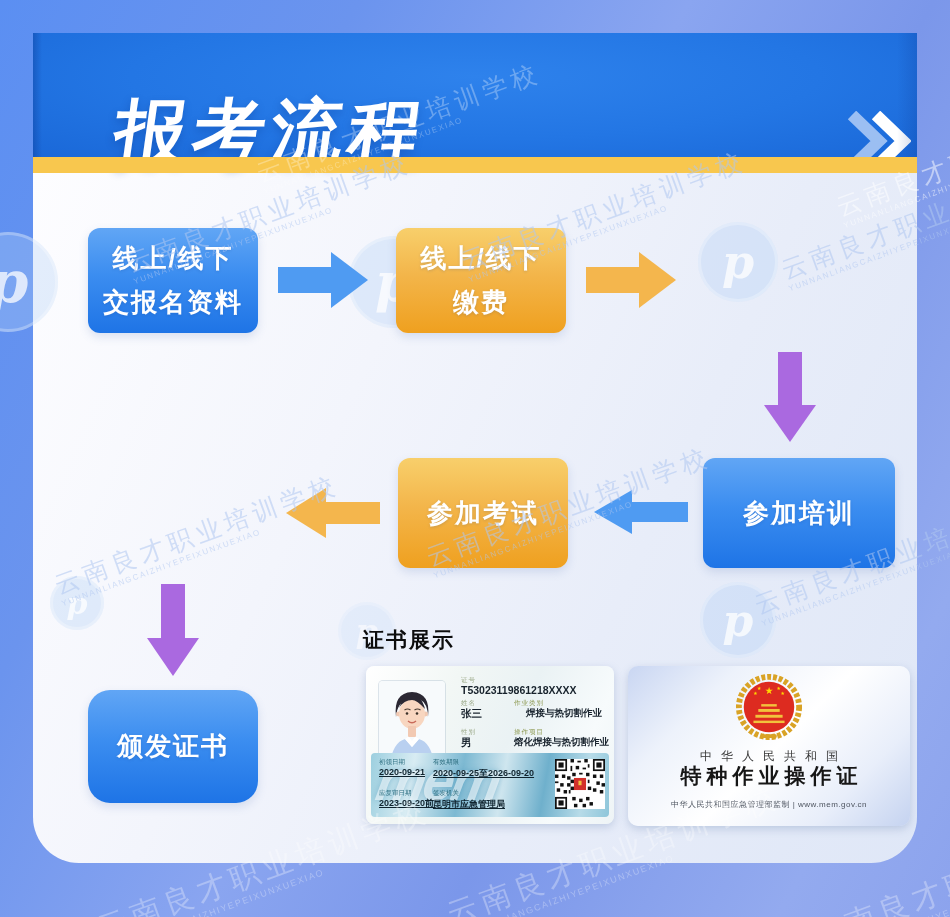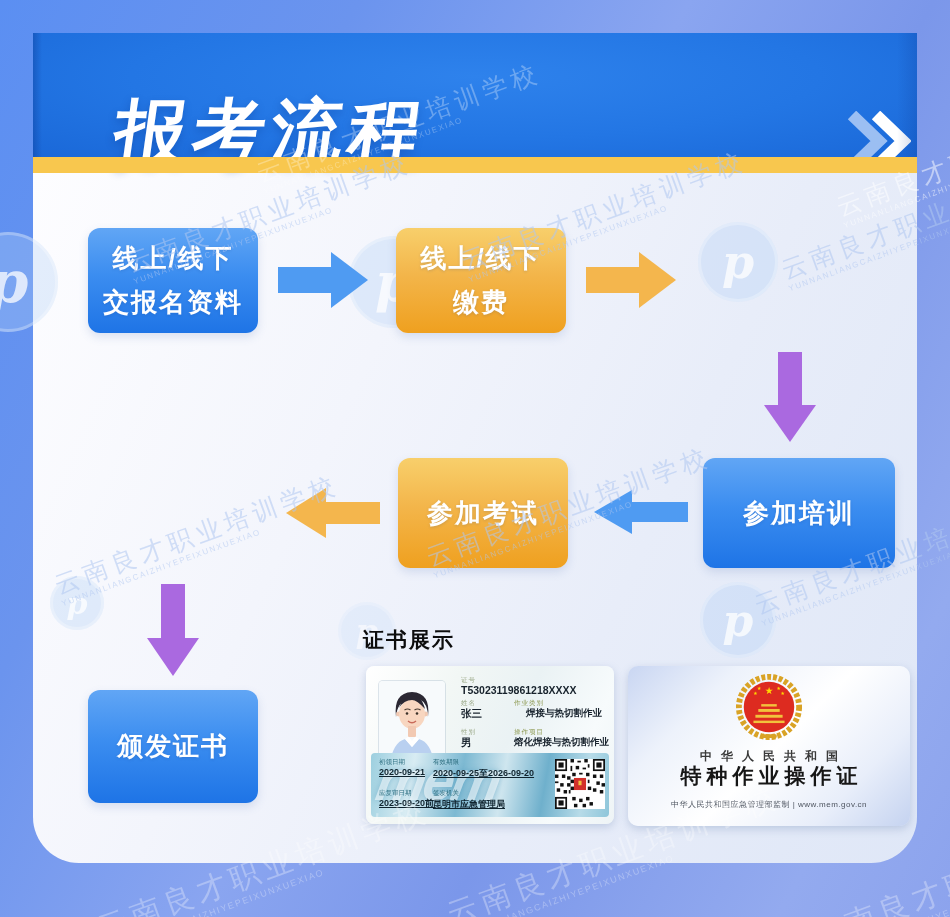--- a/index.html
+++ b/index.html
@@ -64,21 +64,21 @@
   }
   .b-label { position:absolute; font-size:6.5px; color:#2f7082; white-space:nowrap; }
   .b-value { position:absolute; font-size:9px; font-weight:700; color:#10242f; white-space:nowrap;text-decoration:underline; }
   .qr { position:absolute; left:184px; top:6px; width:50px; height:50px; background:#fff; border-radius:2px; }
   .cert2 {
     position:absolute; left:628px; top:666px; width:282px; height:160px; z-index:2; border-radius:10px;
     background:linear-gradient(135deg,#c9d6f2 0%,#edf2fb 25%,#ffffff 52%,#e8eefa 78%,#c5d3f0 100%);
     box-shadow:0 3px 9px rgba(90,120,170,.28); text-align:center;
   }
   .emblem { position:absolute; left:50%; top:6px; transform:translateX(-50%); }
-  .country { position:absolute; left:0; right:0; top:82px; font-size:12px; font-weight:700; color:#3a3a3a; letter-spacing:9px; text-indent:9px; }
+  .country { position:absolute; left:0; right:0; top:82px; font-size:12px; font-weight:400; color:#3a3a3a; letter-spacing:9px; text-indent:9px; }
   .cert2-title { position:absolute; left:0; right:0; top:96px; font-size:21px; font-weight:800; color:#161616; letter-spacing:5px; text-indent:5px; }
   .cert2-footer { position:absolute; left:0; right:0; top:133px; font-size:8px; color:#4e5560; letter-spacing:.5px; }
   
   .wm { position:absolute; z-index:4; transform:rotate(-20deg); display:flex; flex-direction:column; line-height:1.15; pointer-events:none; white-space:nowrap; }
   .wm-cn { font-size:25px; letter-spacing:5px; font-weight:500; }
   .wm-en { font-size:8px; letter-spacing:1.6px; }
   .wm.on-white { color:rgba(175,198,240,.55); }
   .wm.on-blue  { color:rgba(255,255,255,.30); }
   .wm.big .wm-cn { font-size:30px; }
   .wm.big .wm-en { font-size:9px; }
@@ -171,21 +171,21 @@
         <polygon points="40,0 0,25 40,50" fill="#f4b64d"></polygon>
       </svg>
   </div>
   <div class="arrow" style="left:147px;top:584px;">
     <svg width="52" height="92" viewBox="0 0 52 92">
         <rect x="14" y="0" width="24" height="54" fill="#aa69e0"></rect>
         <polygon points="0,54 52,54 26,92" fill="#aa69e0"></polygon>
       </svg>
   </div>
 
-  <div class="flow-box box-blue" style="left:88px;top:690px;width:170px;height:113px;">
+  <div class="flow-box box-blue" style="left:88px;top:690px;width:170px;height:113px;border-radius:22px;">
     <span>颁发证书</span>
   </div>
 
   <div class="section-title">证书展示</div>
 
   <div class="cert1">
     <div class="photo">
       <svg width="66" height="90" viewBox="0 0 66 90">
         <rect width="66" height="90" fill="#f7fafc"></rect>
         <path d="M17 36 Q14 12 33 11 Q52 12 49 36 Q49 22 40 18 Q36 17 30 18 Q18 21 17 36 Z" fill="#2b2833"></path>

